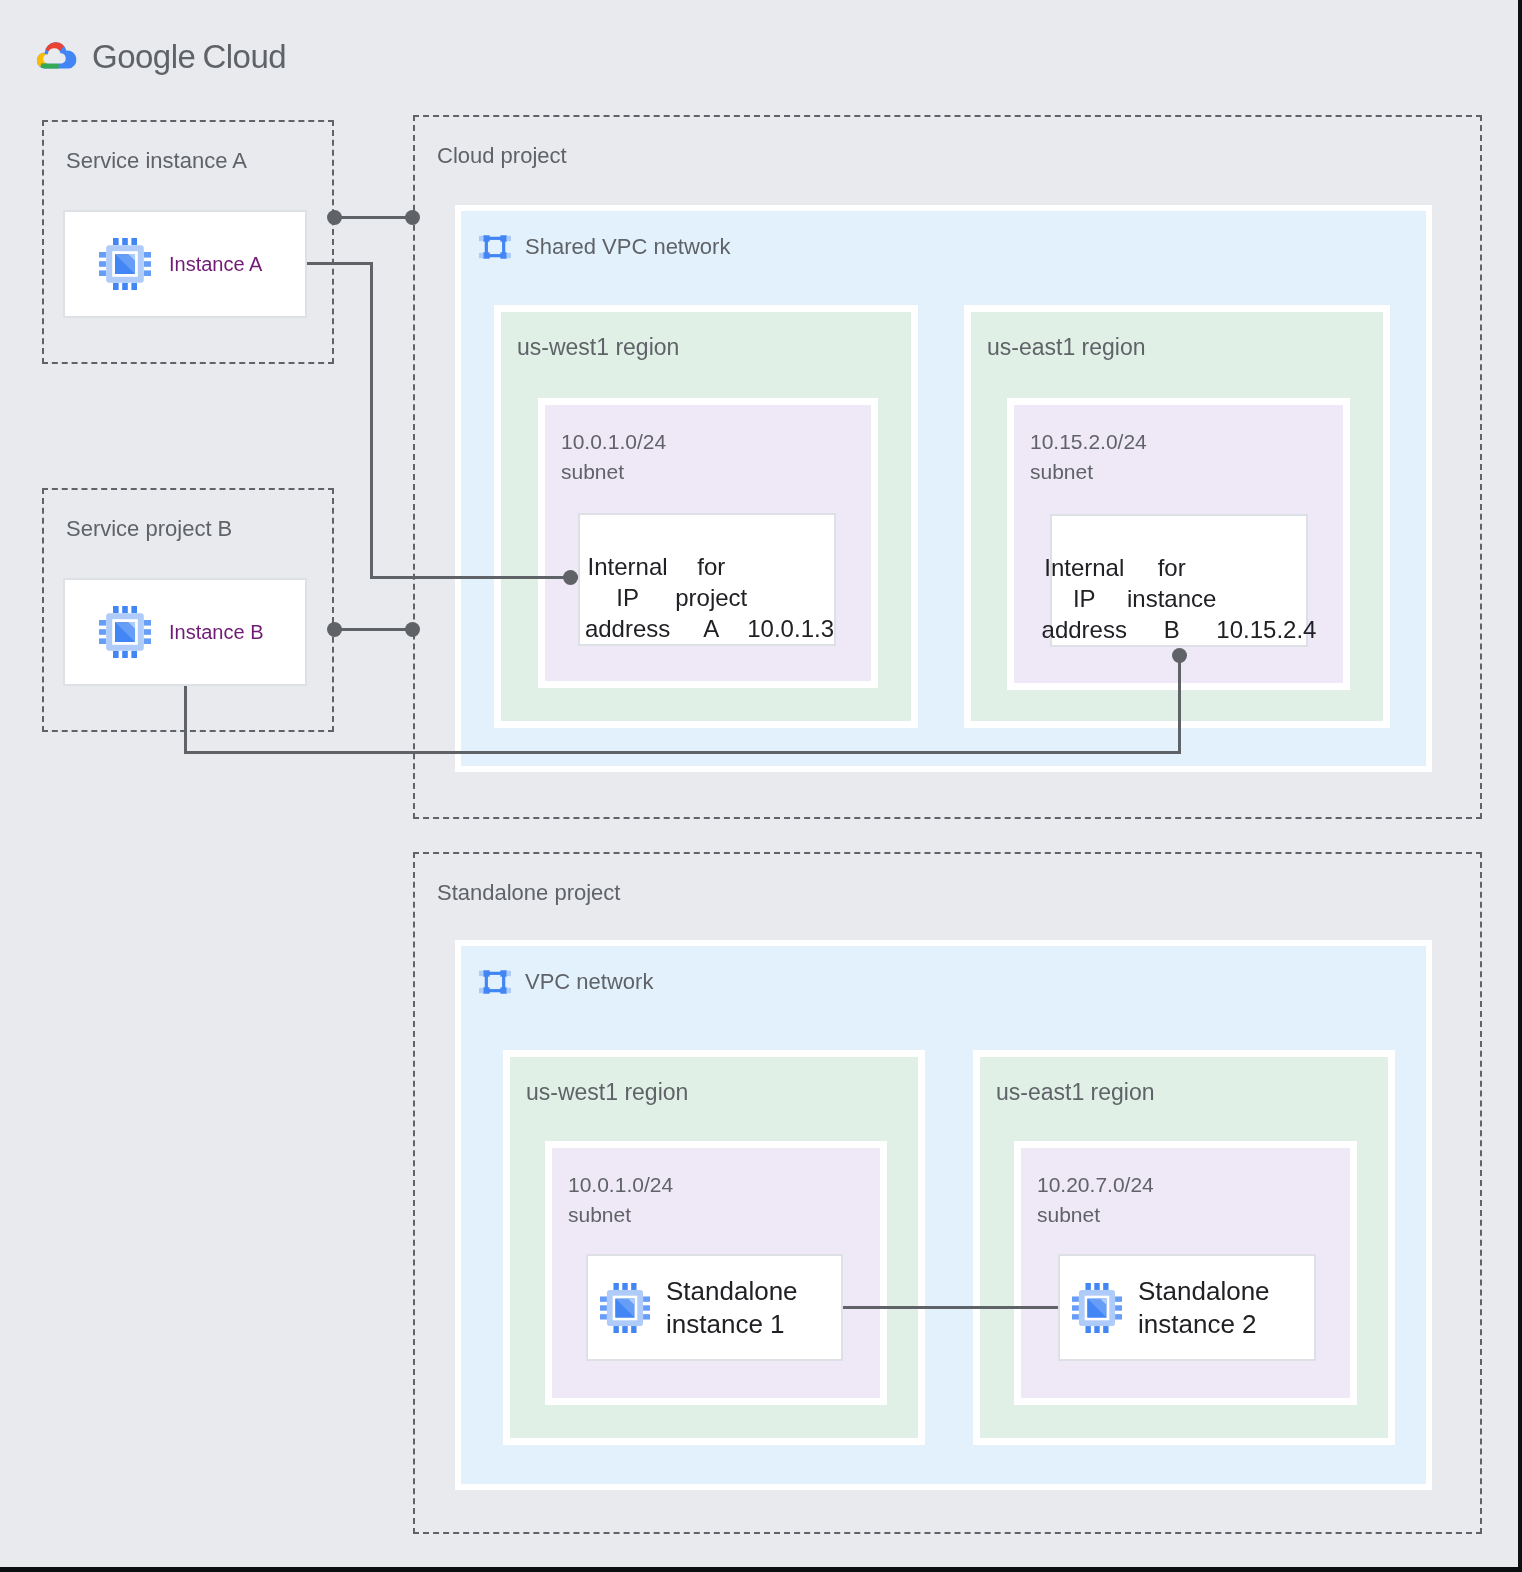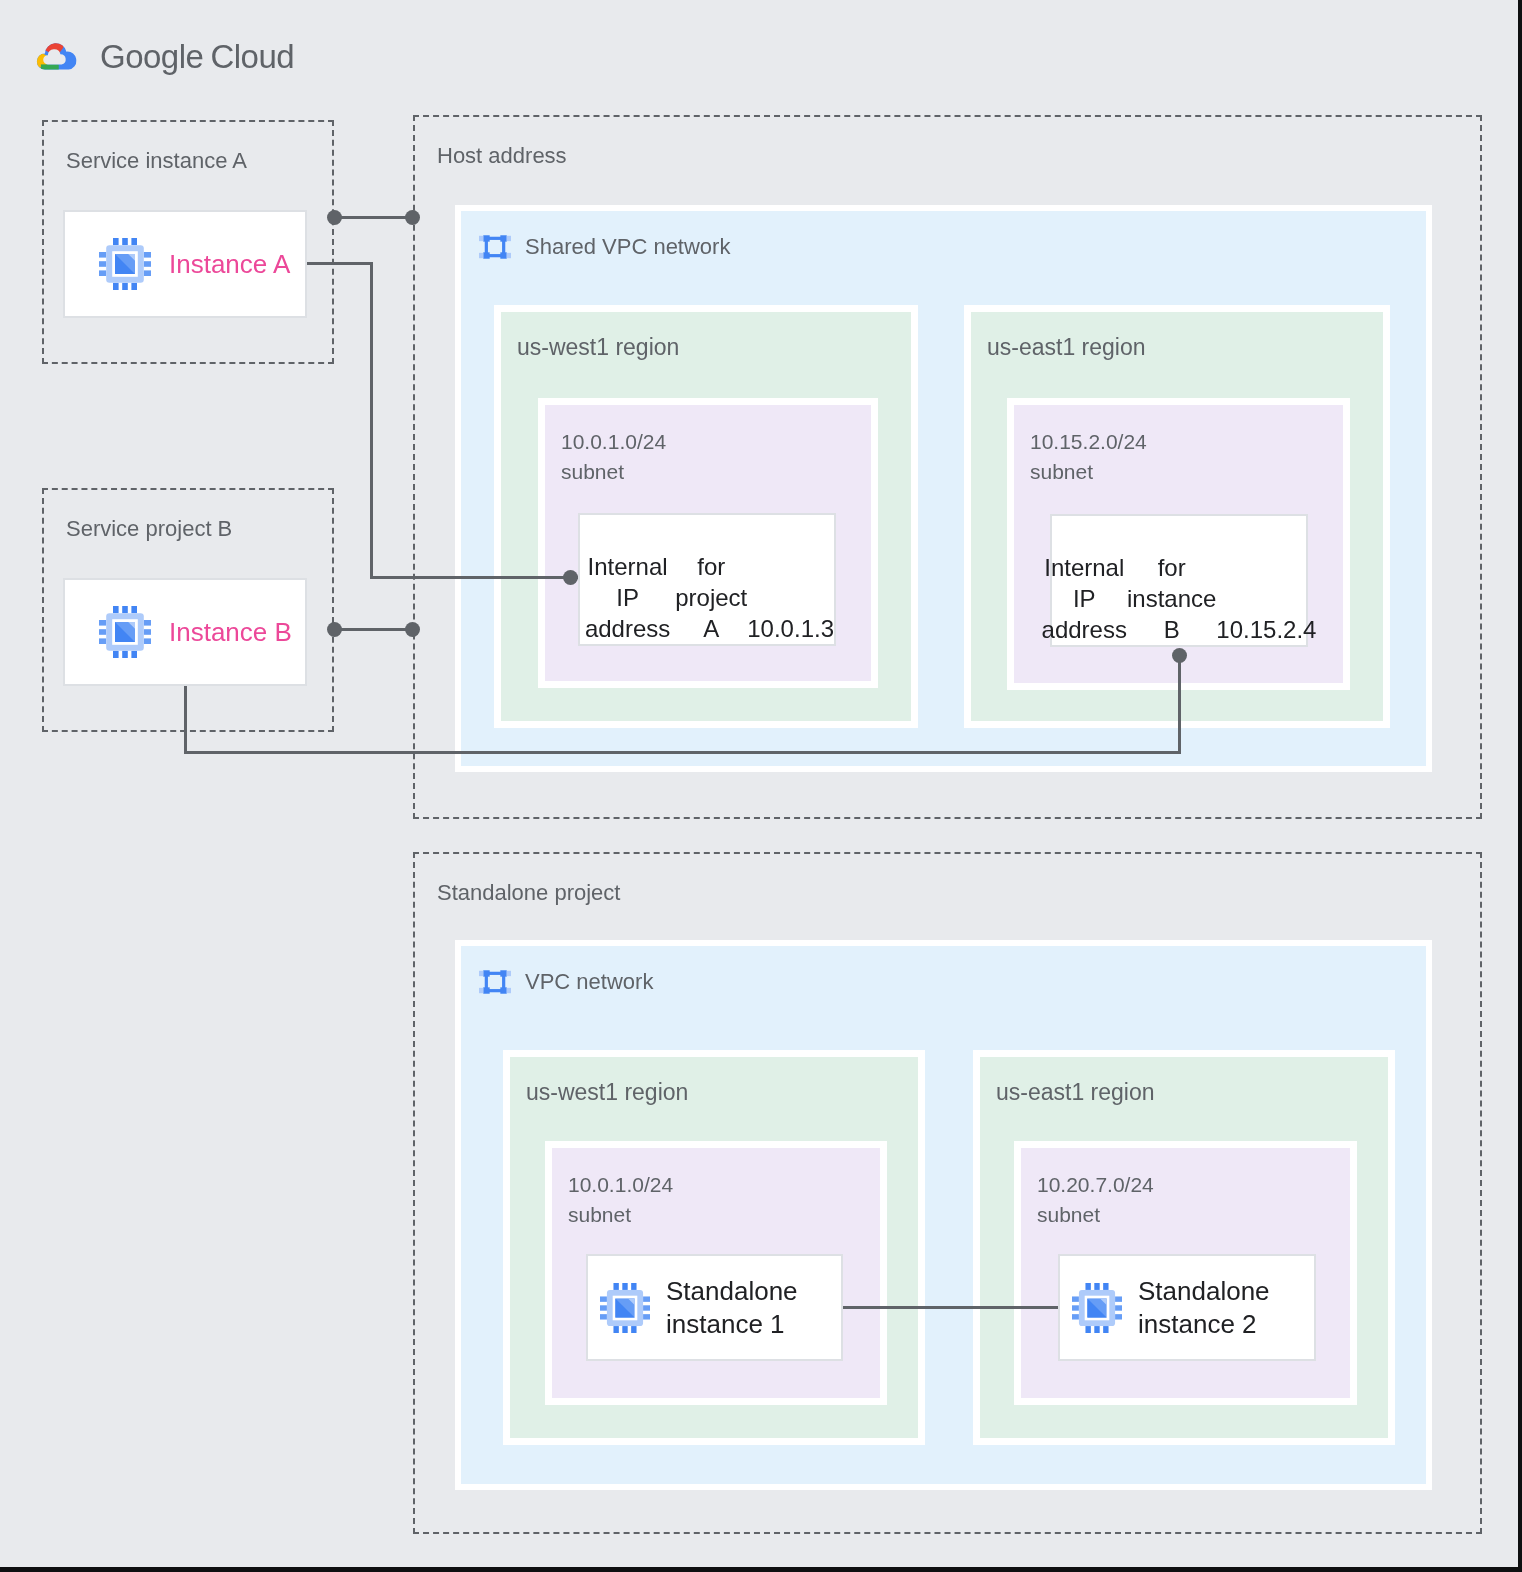--- a/index.html
+++ b/index.html
@@ -19,31 +19,31 @@
   .purplebox{background:#EFE8F7;border:7px solid #FFFFFF;box-sizing:border-box;}
   .rlabel{display:block;margin:22px 0 0 16px;font-size:23px;color:#5F6368;}
   .sublabel{display:block;margin:22px 0 0 16px;font-size:21px;line-height:30px;color:#5F6368;}
   .netrow{display:flex;align-items:center;gap:14px;margin:20px 0 0 18px;}
   .netlabel{font-size:22px;color:#5F6368;text-align:right;}
 
   .card{
     position:absolute;background:#FFFFFF;border:2px solid #DDE0E4;box-sizing:border-box;
   }
   .inst-card{display:flex;align-items:center;gap:18px;padding-left:34px;}
-  .inst-label{font-size:26px;color:#ec4899;}
+  .inst-label{font-size:20px;color:#701a75;}
   .ip-card{display:flex;flex-direction:row;align-items:flex-end;justify-content:center;text-align:center;}
   .ip-line{font-size:24px;line-height:31px;color:#202124;}
   .si-card{display:flex;align-items:center;gap:16px;padding-left:12px;}
   .si-label{font-size:26px;line-height:33px;color:#202124;}
 
   .ln{position:absolute;background:#5F6368;}
   .dot{position:absolute;width:15px;height:15px;border-radius:50%;background:#5F6368;}
 
   
-  .logo{position:absolute;left:34px;top:38px;display:flex;align-items:flex-end;gap:20px;}
+  .logo{position:absolute;left:34px;top:38px;display:flex;align-items:flex-start;gap:12px;}
   .logo-text{font-size:33px;color:#5F6368;letter-spacing:-0.5px;}
   .logo-text .b{font-weight:500;}
   .logo-text .p{font-weight:400;margin-left:7px;}
 </style>
 </head>
 <body>
 
 <div class="page">
 
   <div class="logo">
@@ -118,21 +118,21 @@
       <rect x="3.6" y="3.6" width="18.8" height="18.8" rx="1.6" fill="#AECBFA"></rect>
       <rect x="6.6" y="6.6" width="12.8" height="12.8" fill="#FFFFFF"></rect>
       <rect x="8" y="8" width="10" height="10" fill="#669DF6"></rect>
       <polygon points="8,18 18,18 8,8" fill="#4285F4"></polygon>
       <polygon points="14.6,8 18,8 18,11.4" fill="#AECBFA"></polygon>
     </svg>
     <span class="inst-label">Instance B</span>
   </div>
 
   <div class="abs dashed" style="left:413px;top:115px;width:1065px;height:700px;">
-    <span class="plabel">Host address</span>
+    <span class="plabel">Cloud project</span>
   </div>
   <div class="abs bluebox" style="left:455px;top:205px;width:977px;height:567px;">
     <div class="netrow">
       <svg width="32" height="32" viewBox="0 0 24 24">
         <rect x="5.5" y="5.5" width="13" height="13" fill="none" stroke="#4285F4" stroke-width="2.4"></rect>
         <rect x="3.2" y="3.2" width="4.8" height="4.8" fill="#4285F4"></rect>
         <rect x="16" y="3.2" width="4.8" height="4.8" fill="#4285F4"></rect>
         <rect x="3.2" y="16" width="4.8" height="4.8" fill="#4285F4"></rect>
         <rect x="16" y="16" width="4.8" height="4.8" fill="#4285F4"></rect>
         <rect x="0" y="3.6" width="3.2" height="4" fill="#AECBFA"></rect>

